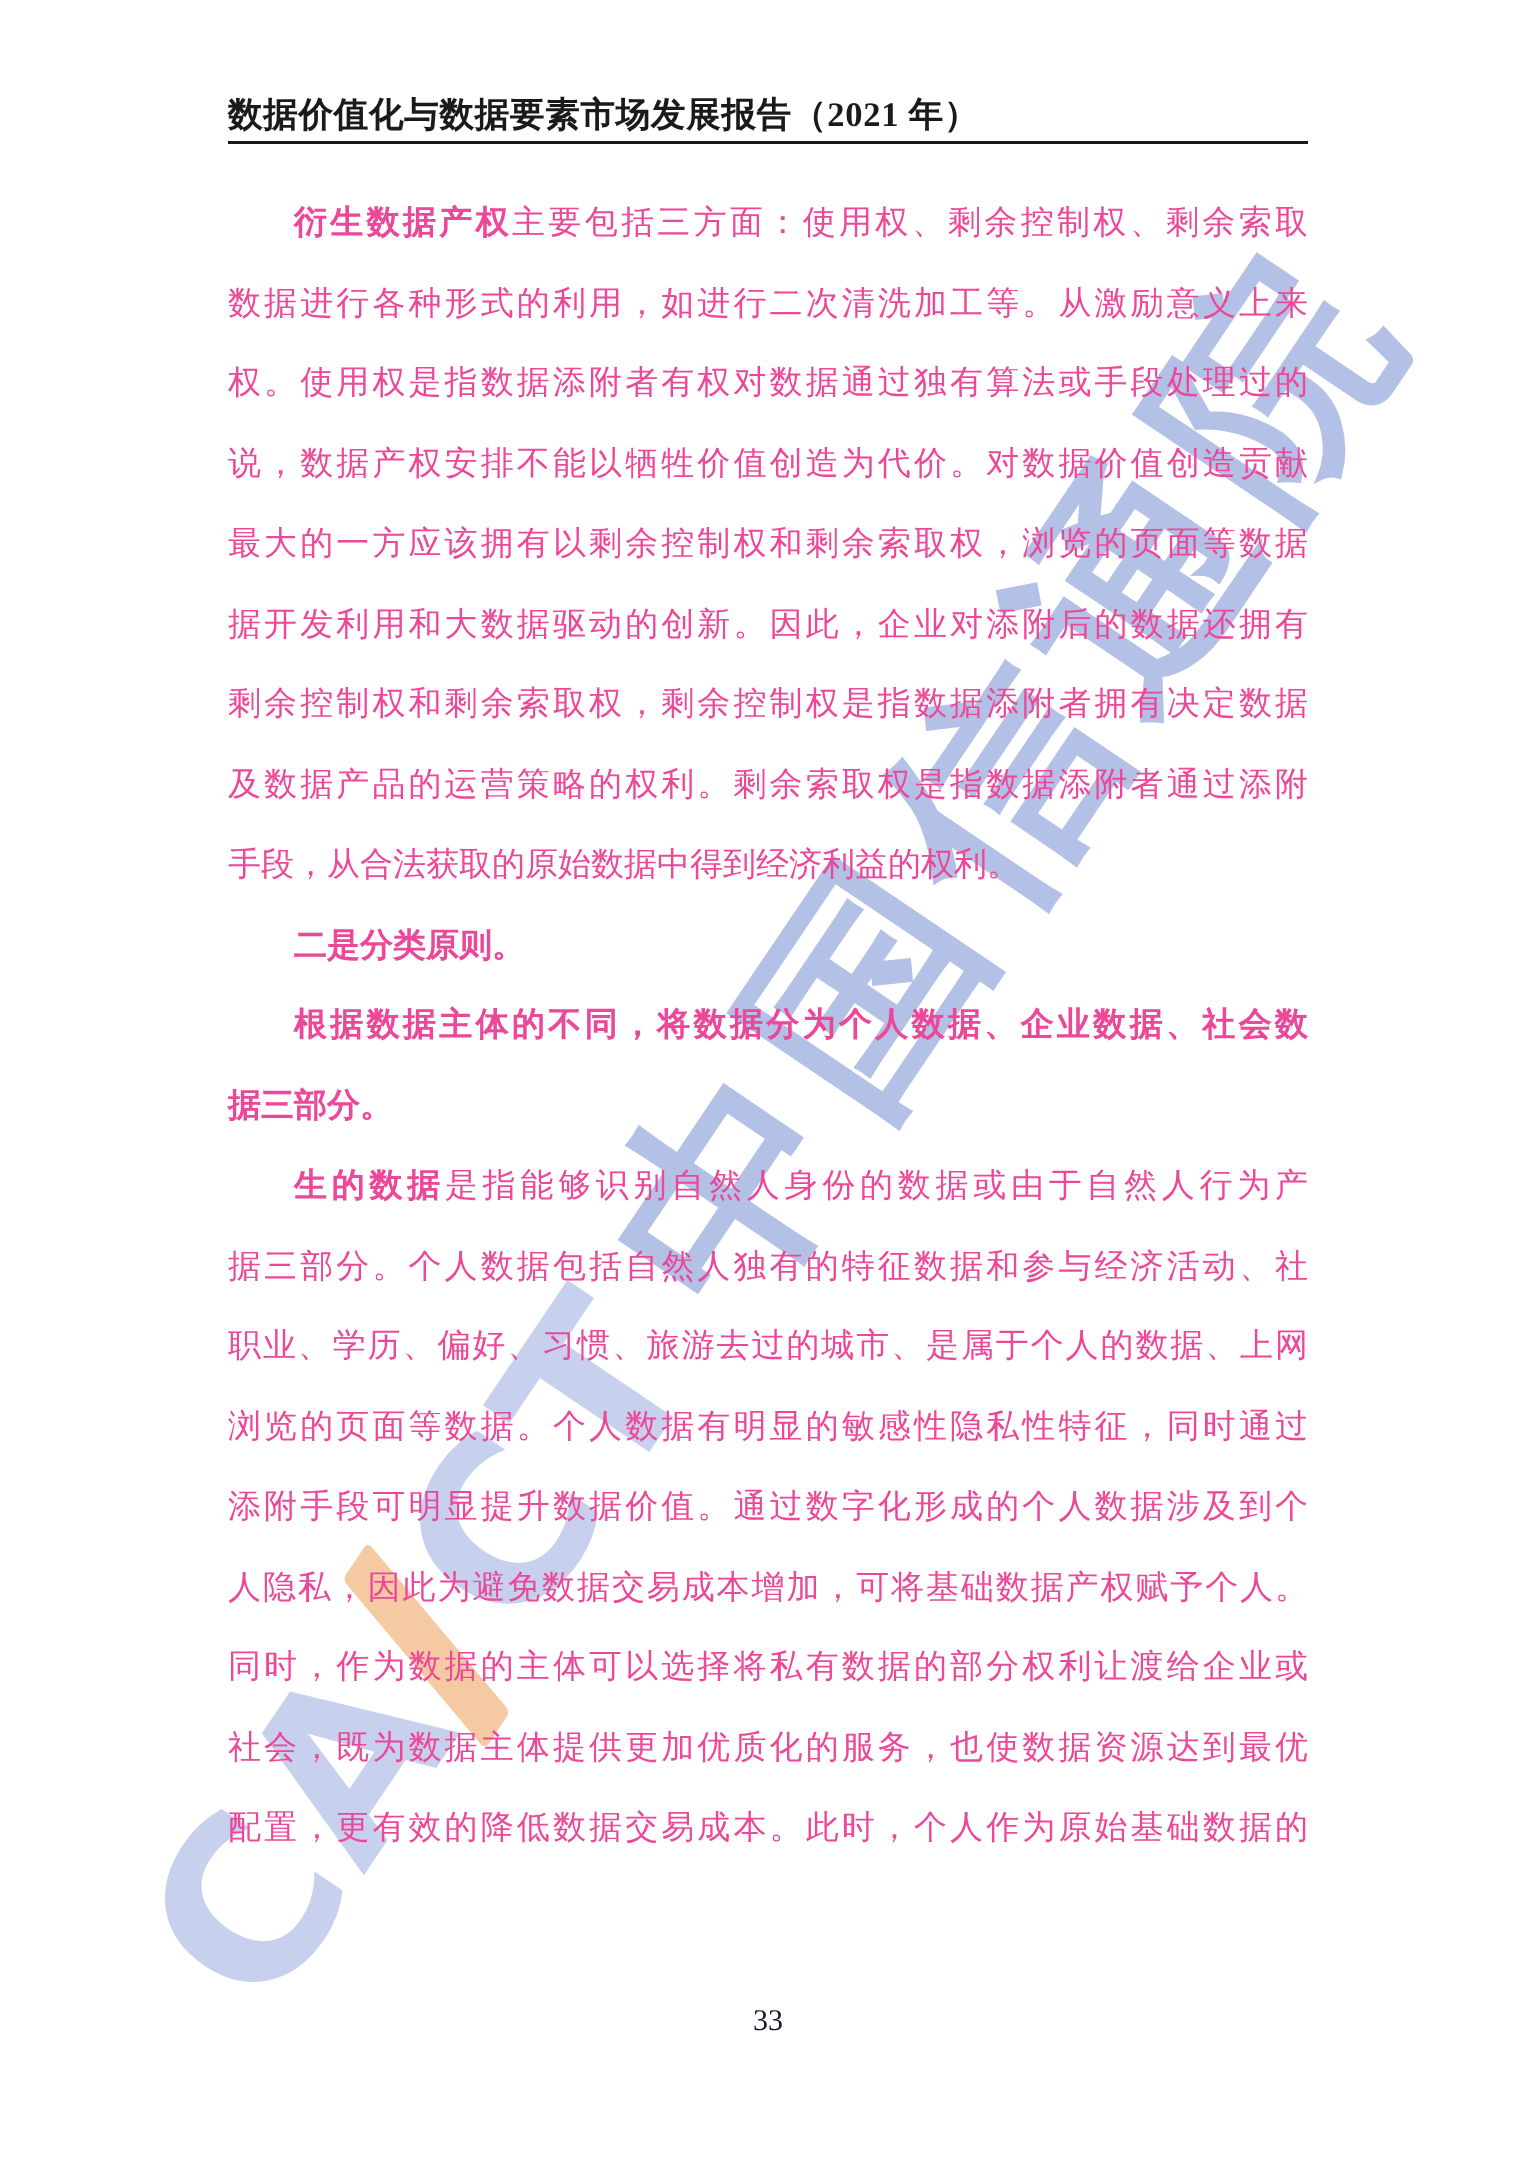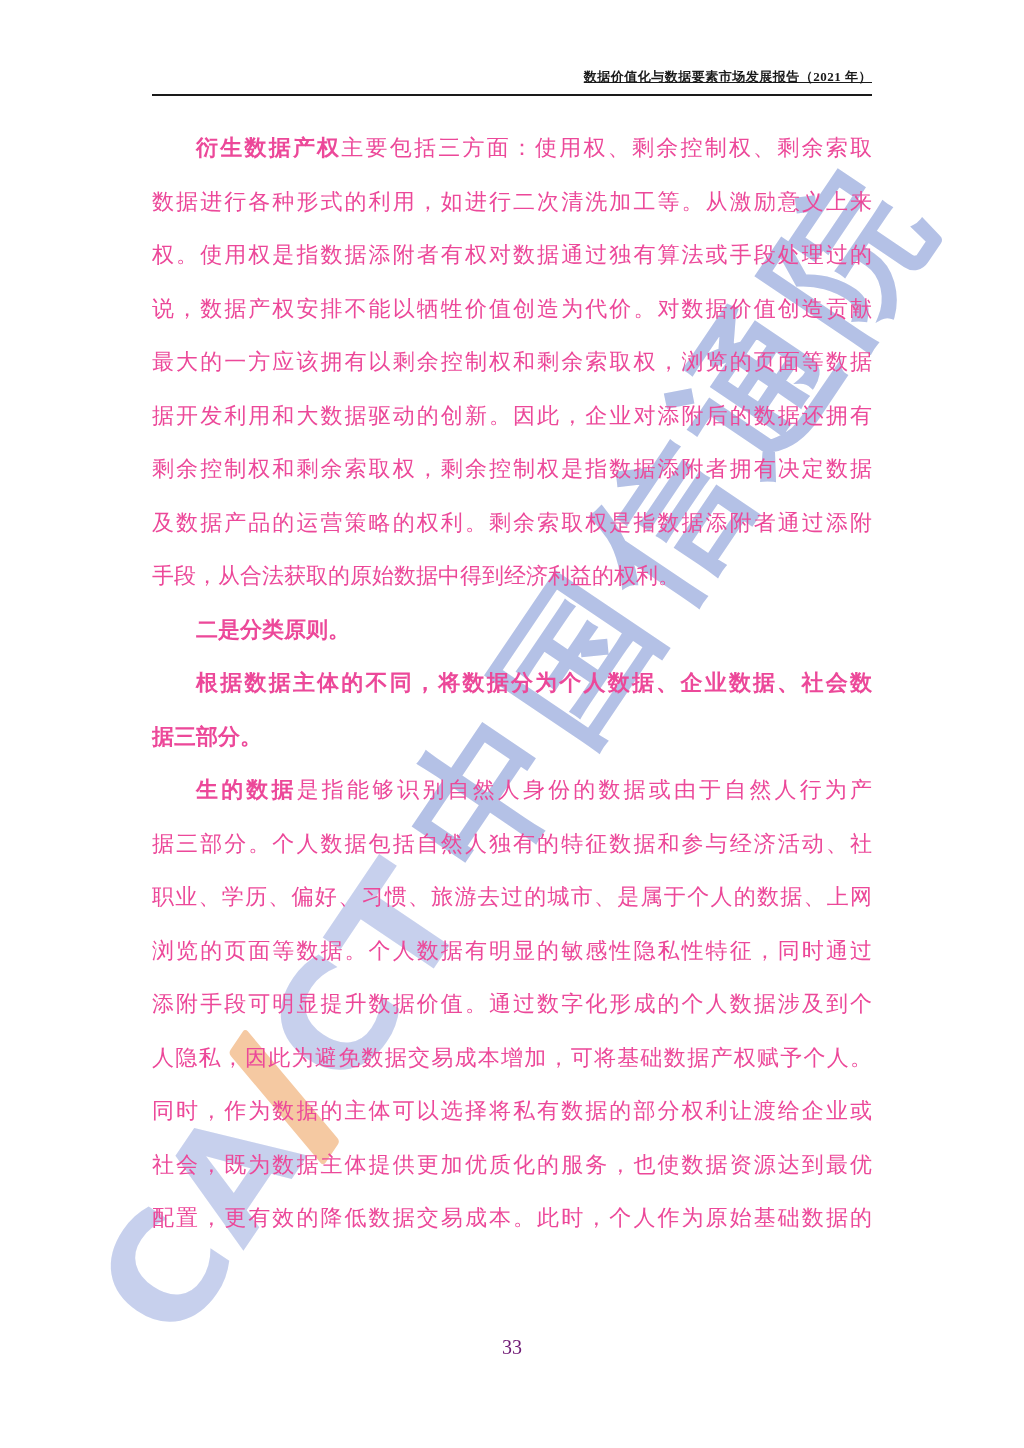--- a/index.html
+++ b/index.html
@@ -44,27 +44,26 @@
     margin-left:28px;
   }
 
   
   .header{
     position:relative;z-index:1;
     width:720px;margin:0 auto;
     padding-top:68px;
   }
   .title{
-    text-align:right;
+    text-align:left;
     font-weight:700;
-    font-size:13px;
+    font-size:23px;
     line-height:18px;
     color:#1a1a1a;
     letter-spacing:.5px;
-    text-decoration:underline;
   }
   .rule{
     height:0;
     border-bottom:2px solid #1a1a1a;
     margin-top:8px;
   }
 
   
   .content{
     position:relative;z-index:1;
@@ -86,21 +85,21 @@
   .run-bold{
     font-weight:700;
     font-family:"Liberation Sans","DejaVu Sans",sans-serif;
   }
 
   
   .footer{
     position:absolute;left:0;right:0;top:1336px;
     text-align:center;
     font-size:20px;
-    color:#701a75;
+    color:#0f172a;
     z-index:1;
   }
 </style>
 </head>
 <body>
 
 <div class="page">
 
   <div class="watermark" style="color: rgb(180, 193, 230);">
     <span class="wm-latin" style="color: rgb(195, 205, 236);">CA</span>

